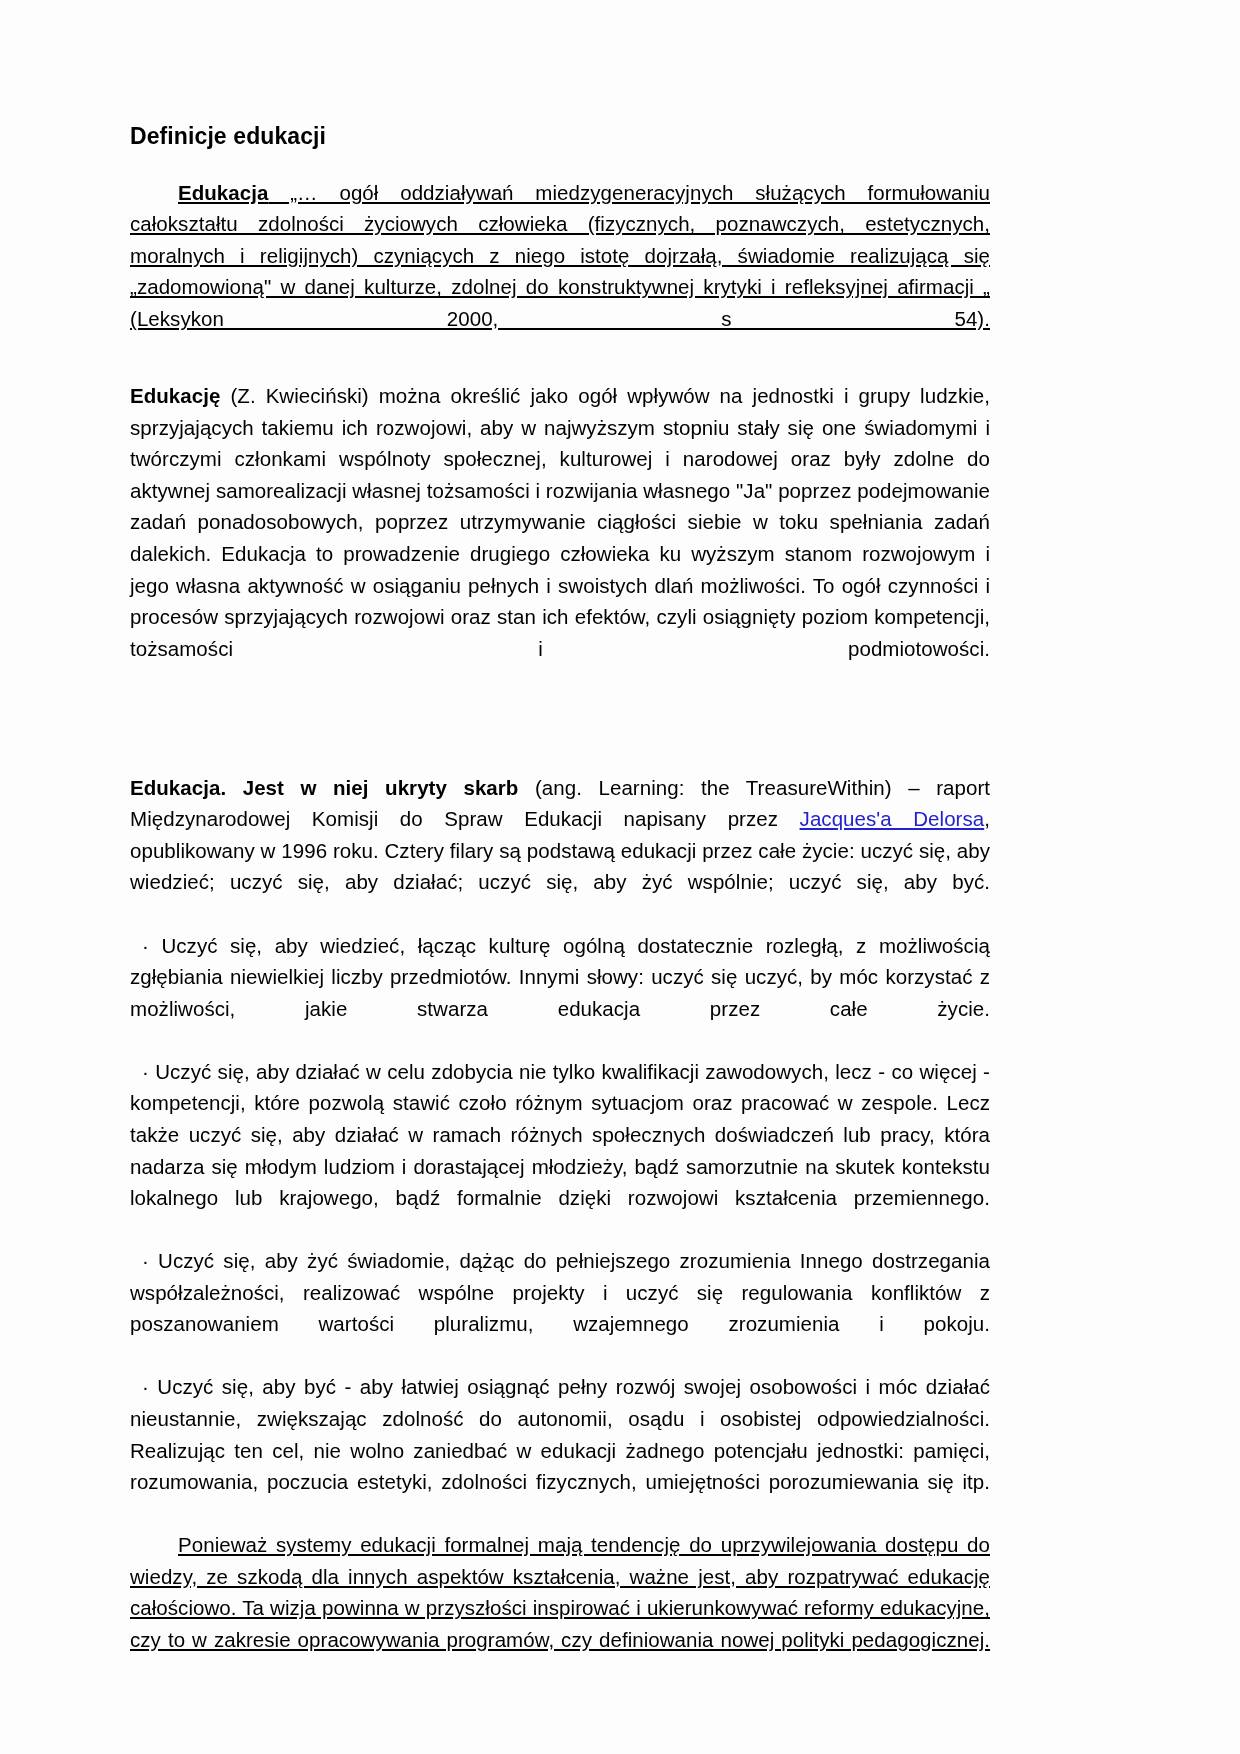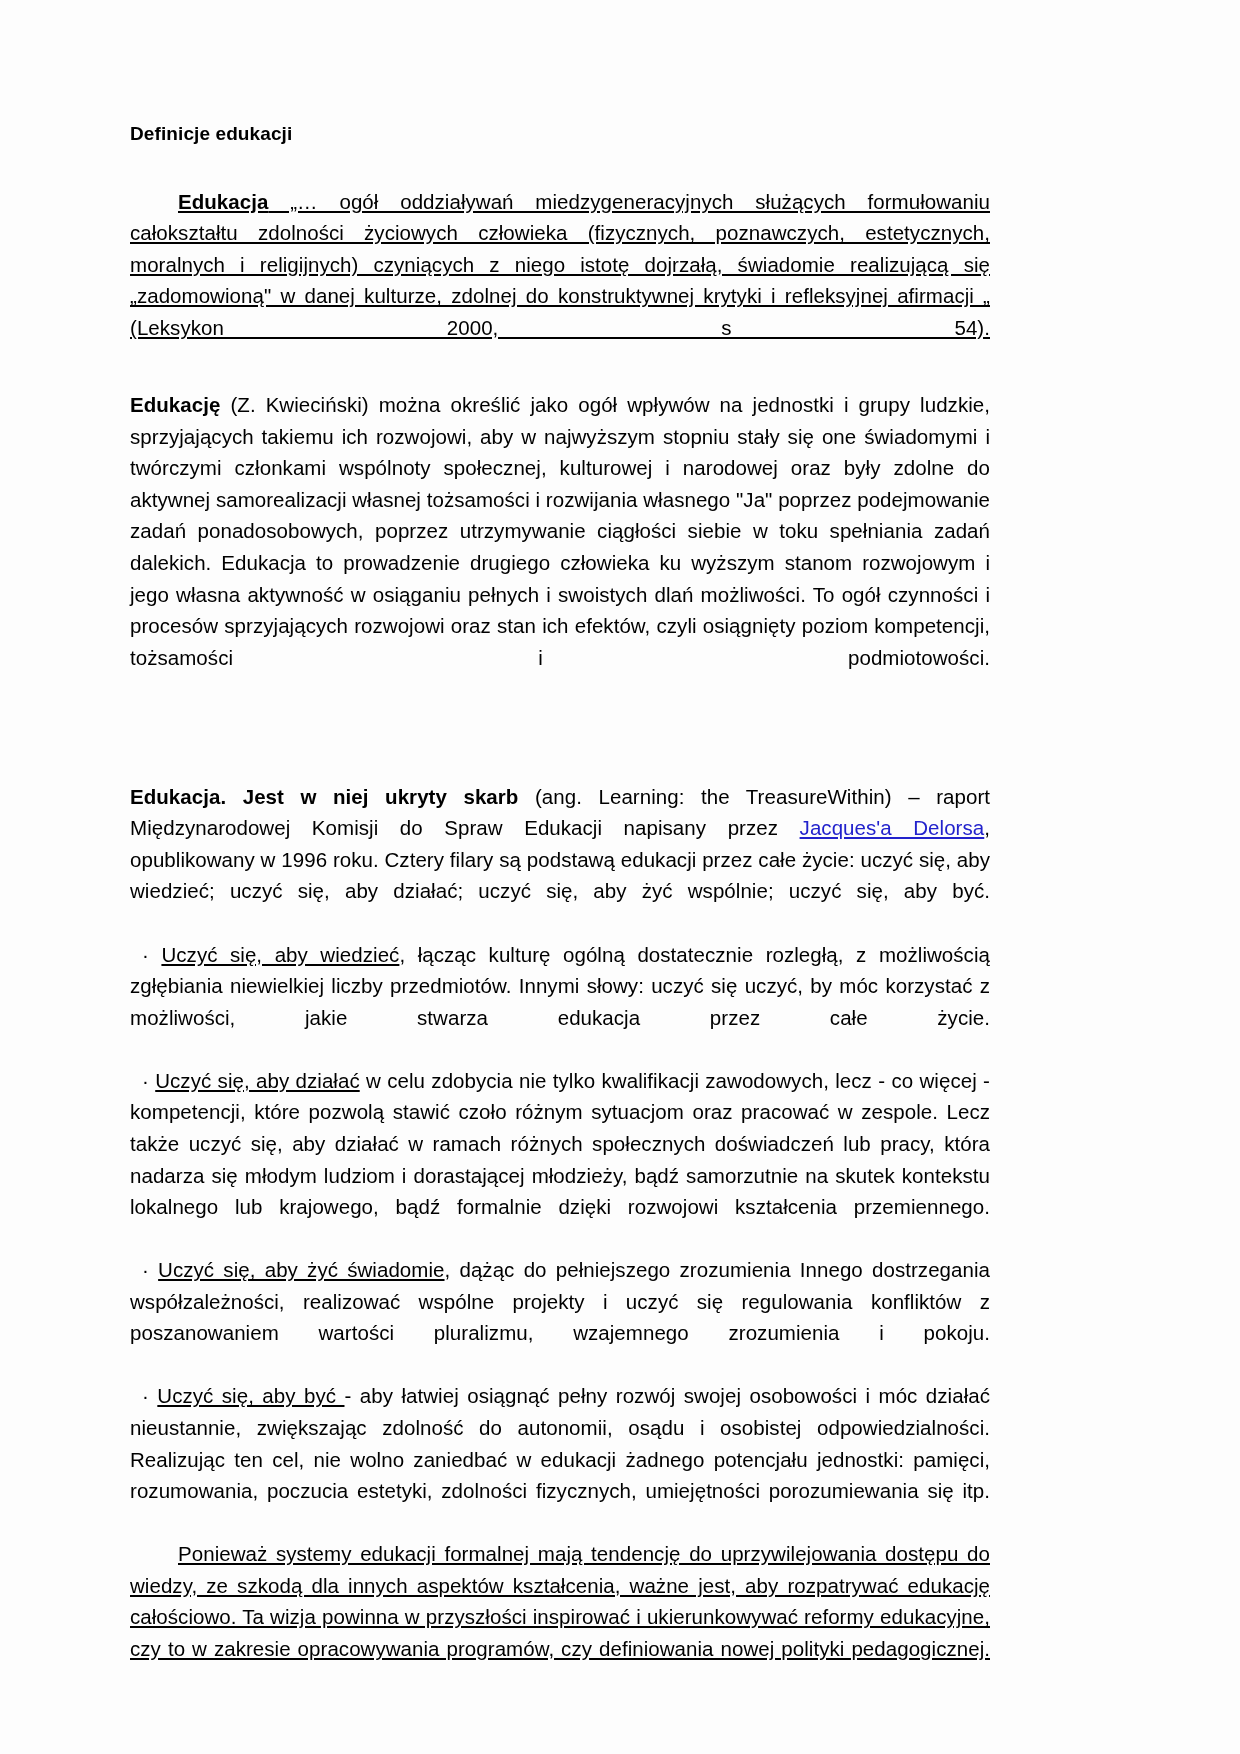--- a/index.html
+++ b/index.html
@@ -20,24 +20,24 @@
     overflow: hidden;
   }
   .content {
     position: absolute;
     left: 130px;
     top: 122px;
     width: 860px;
   }
   
   .doc-heading {
-    font-size: 19px;
+    font-size: 23px;
     font-weight: bold;
     line-height: 1.25;
-    margin: 0 0 40px 0;
+    margin: 0 0 26px 0;
     letter-spacing: 0.1px;
   }
   .section-heading {
     font-size: 20.5px;
     font-weight: bold;
     line-height: 1.25;
     margin: 0 0 26px 0;
     letter-spacing: 0.1px;
   }
   p.para {
@@ -59,21 +59,21 @@
     font-size: 20.5px;
     line-height: 1.54;
     margin: 0;
     text-align: justify;
     text-justify: inter-word;
     text-indent: 12px;
     letter-spacing: 0.05px;
   }
   .b { font-weight: bold; }
   .i { }
-  .u { text-decoration: underline; text-underline-offset: 2px; }
+  .u { text-underline-offset: 2px; }
   .link {
     color: #2222cc;
     text-underline-offset: 2px;
     cursor: pointer;
   }
   .bullet-mark {
     font-weight: normal;
   }
   .gap-lg { height: 62px; }
   

